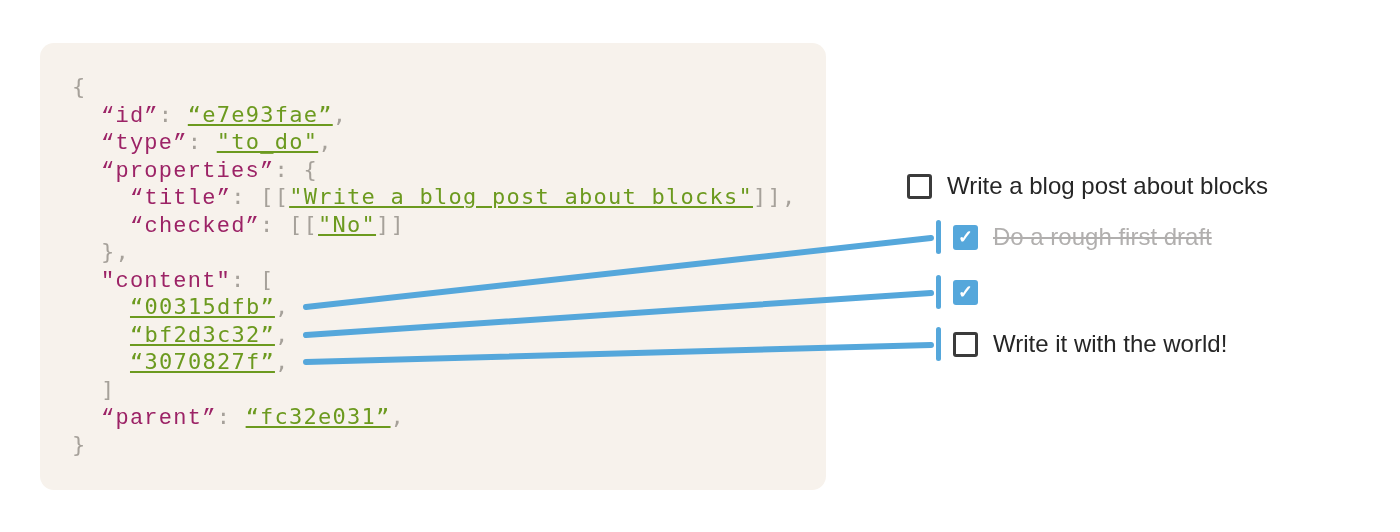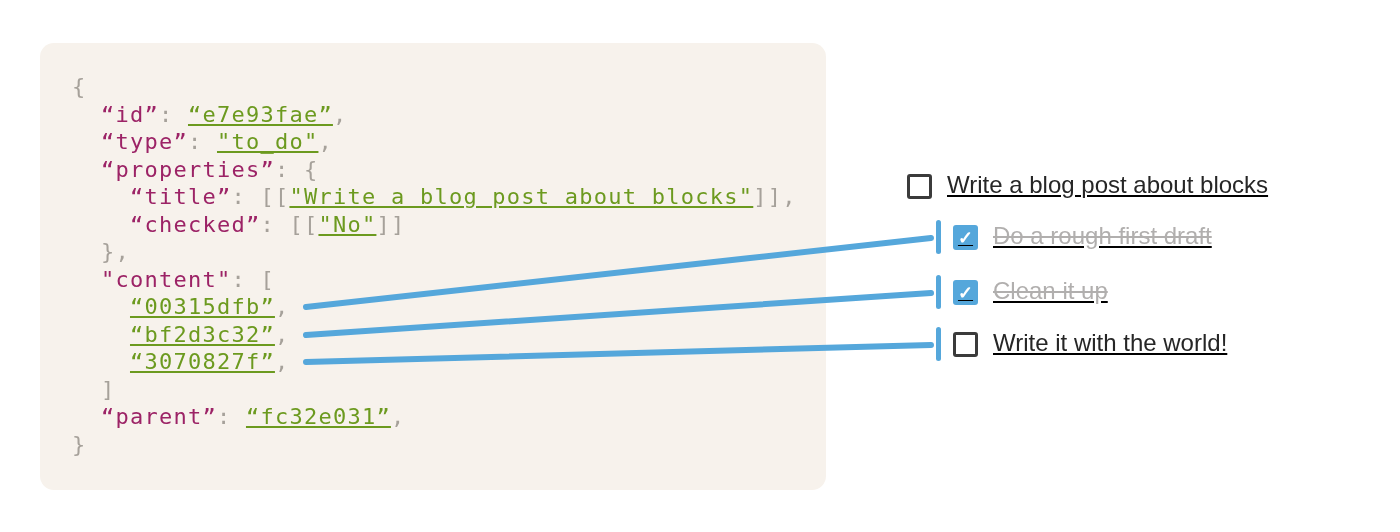--- a/index.html
+++ b/index.html
@@ -28,21 +28,21 @@
   }
   .code {
     margin: 0;
     padding: 30px 0 0 32px;
     font-family: "DejaVu Sans Mono", monospace;
     font-size: 22px;
     letter-spacing: 1.25px;
     line-height: 27.5px;
   }
   .code-line { height: 27.5px; white-space: pre; }
-  .tok-key   { color: var(--key-text, #9C2366); }
+  .tok-key   { color: var(--key-text, #9C2366); font-family: Liberation Mono, monospace; }
   .tok-str   { color: var(--string-text, #6C9A1F); text-decoration: underline; }
   .tok-punc  { color: var(--punctuation-text, #A6A19A); }
   .tok-plain { color: var(--punctuation-text, #A6A19A); }
 
   
   .connectors {
     position: absolute;
     left: 0;
     top: 0;
     width: 1400px;
@@ -52,23 +52,22 @@
   .conn {
     stroke: var(--accent-blue, #55A7DB);
     stroke-width: 6;
     stroke-linecap: round;
   }
 
   
   .todo-item {
     position: absolute;
     display: flex;
-    align-items: flex-end;
+    align-items: center;
     height: 26px;
-    text-decoration: underline;
   }
   .todo-item:nth-child(1) { left: 907px; top: 173px; }
   .todo-item:nth-child(2) { left: 953px; top: 224px; }
   .todo-item:nth-child(3) { left: 953px; top: 279px; }
   .todo-item:nth-child(4) { left: 953px; top: 331px; }
 
   .endcap {
     position: absolute;
     left: -17px;
     top: 50%;
@@ -133,21 +132,20 @@
         <span class="todo-label">Write a blog post about blocks</span>
       </div>
       <div class="todo-item">
         <span class="endcap"></span>
         <span class="checkbox checked">✓</span>
         <span class="todo-label struck">Do a rough first draft</span>
       </div>
       <div class="todo-item">
         <span class="endcap"></span>
         <span class="checkbox checked">✓</span>
-        <span class="todo-label struck">Clean it up</span>
       </div>
       <div class="todo-item">
         <span class="endcap"></span>
         <span class="checkbox unchecked"></span>
         <span class="todo-label">Write it with the world!</span>
       </div>
     </div>
 
 </div>
 

